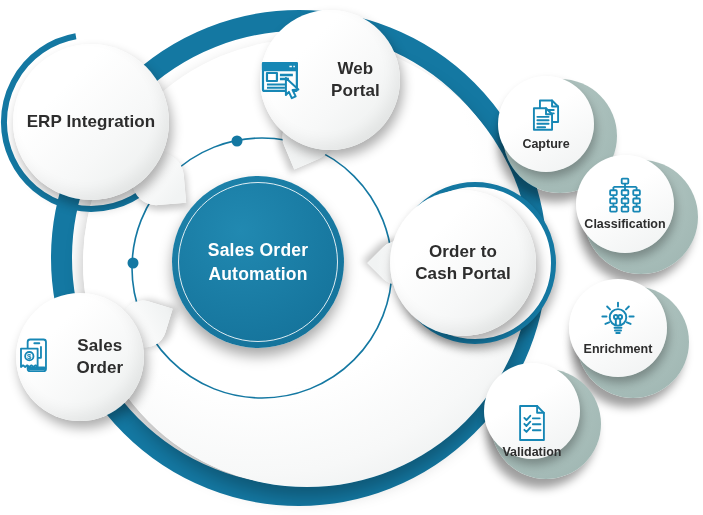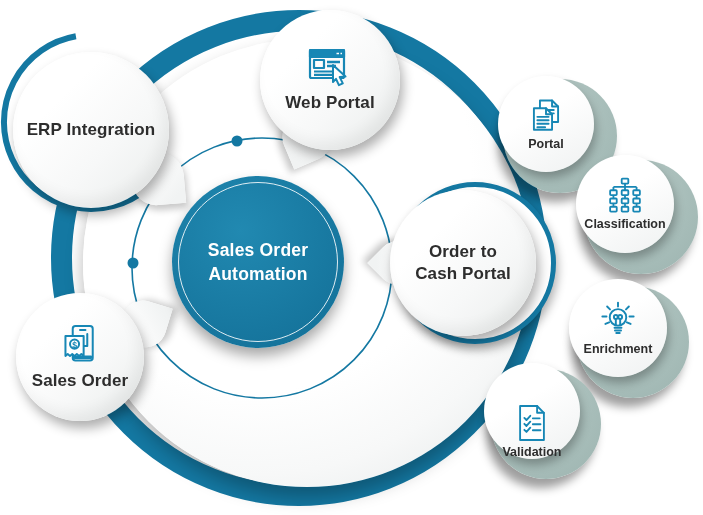--- a/index.html
+++ b/index.html
@@ -38,23 +38,23 @@
   .tail.erp{left:132px;top:153px;width:52px;height:52px;transform:rotate(-5deg);}
   .tail.web{left:283px;top:114px;width:48px;height:48px;transform:rotate(67deg);}
   .tail.sales{left:121px;top:301px;width:46px;height:46px;transform:rotate(-73deg);}
   .tail.o2c{left:376px;top:242px;width:42px;height:42px;transform:rotate(135deg);}
   .bridge{position:absolute;left:338px;top:243px;width:58px;height:40px;border-radius:14px;background:#ffffff;z-index:5;}
   
   .bubble{
     position:absolute;border-radius:50%;z-index:6;
     background:linear-gradient(135deg,#ffffff 30%,#f7f8f8 62%,#e9eceb 100%);
     box-shadow:3px 7px 12px rgba(0,0,0,0.32), inset -6px -8px 14px rgba(0,0,0,0.05);
-    display:flex;flex-direction:column;align-items:center;justify-content:center;text-align:center;
-  }
-  .bubble.erp{left:13px;top:52px;width:156px;height:156px;}
+    display:flex;align-items:center;justify-content:center;text-align:center;
+  }
+  .bubble.erp{left:13px;top:44px;width:156px;height:156px;}
   .bubble.web{left:260px;top:10px;width:140px;height:140px;gap:5px;}
   .bubble.sales{left:16px;top:293px;width:128px;height:128px;gap:3px;}
   .bubble.o2c{left:390px;top:190px;width:146px;height:146px;}
   .o2c-ring{
     position:absolute;left:394px;top:182px;width:162px;height:162px;border-radius:50%;
     border:5px solid #1478A2;box-sizing:border-box;background:#ffffff;z-index:6;
     box-shadow:2px 6px 10px rgba(0,0,0,0.30);
   }
   
   .sub{
@@ -156,21 +156,21 @@
     <svg class="icon" width="38" height="38" viewBox="0 0 44 44">
       <g fill="none" stroke="#1787B5" stroke-width="2.2" stroke-linejoin="round" stroke-linecap="round">
         <path d="M15 4h14l7 7v18H15Z" fill="#ffffff"></path>
         <path d="M29 4v7h7"></path>
         <path d="M19 15h12M19 19h12"></path>
         <path d="M8 13h14l7 7v18H8Z" fill="#ffffff"></path>
         <path d="M22 13v7h7"></path>
         <path d="M12 23h13M12 27h13M12 31h13M12 35h9"></path>
       </g>
     </svg>
-    <div class="sub-label">Portal</div>
+    <div class="sub-label">Capture</div>
   </div>
 
   <div class="sub classification">
     <svg class="icon" width="40" height="38" viewBox="0 0 48 46">
       <g fill="none" stroke="#1787B5" stroke-width="2.2" stroke-linejoin="round">
         <rect x="20" y="2" width="8" height="6" rx="1"></rect>
         <path d="M24 8v4M10 12h28M10 12v4M24 12v4M38 12v4M10 22v4M24 22v4M38 22v4M10 32v4M24 32v4M38 32v4"></path>
         <rect x="6" y="16" width="8" height="6" rx="1"></rect>
           <rect x="20" y="16" width="8" height="6" rx="1"></rect>
           <rect x="34" y="16" width="8" height="6" rx="1"></rect>

